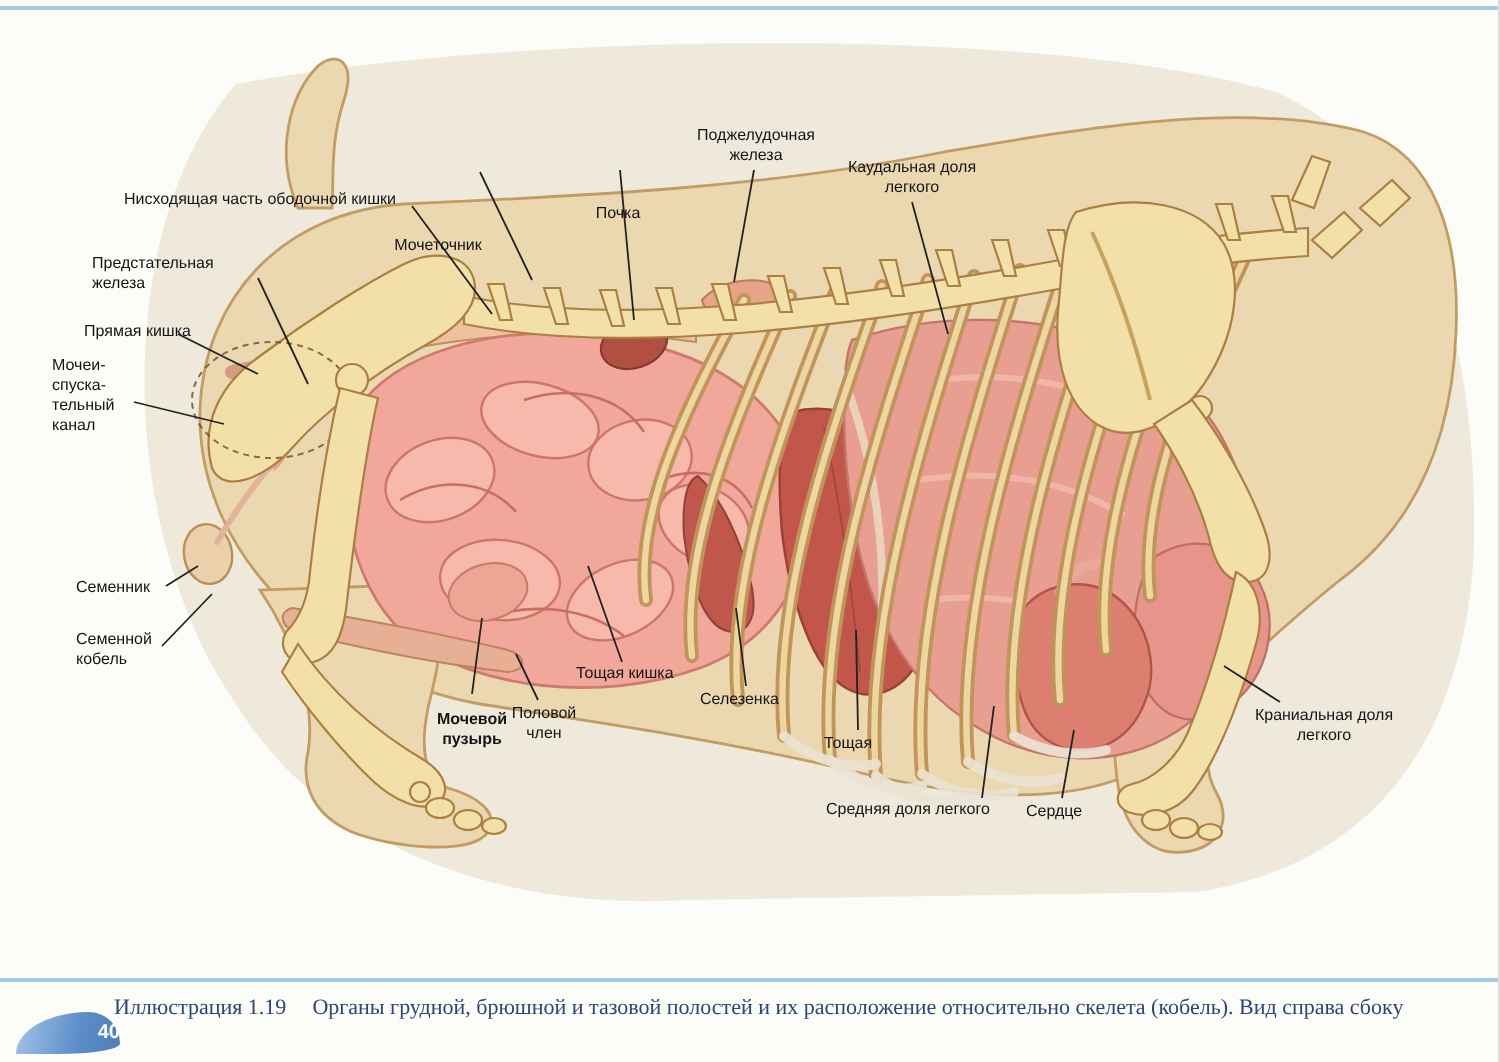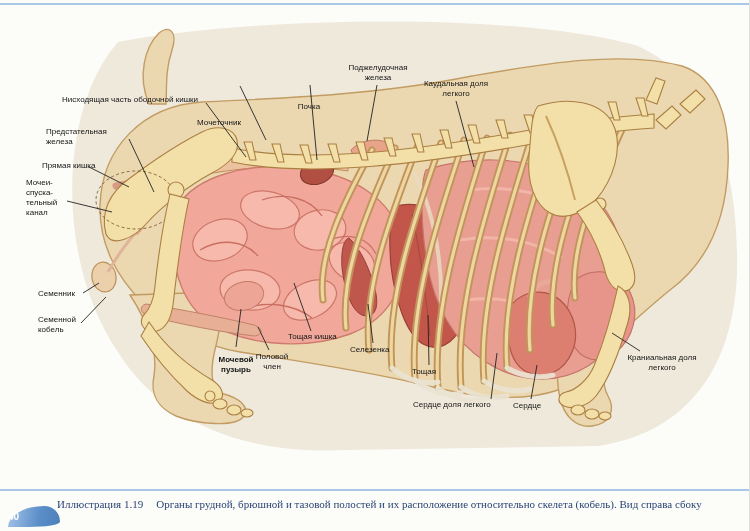--- a/index.html
+++ b/index.html
@@ -11,21 +11,21 @@
   .edge-right{position:absolute;right:0;top:0;width:1px;height:531px;background:#dcdcda;}
   .art{position:absolute;left:0;top:0;}
   .lbl{position:absolute;font-size:8px;line-height:10px;color:#141414;white-space:pre-line;letter-spacing:0;}
   .lbl.c{transform:translateX(-50%);text-align:center;}
   .caption{position:absolute;left:57px;top:498px;width:680px;
            font-family:"Liberation Serif",serif;font-size:11px;color:#2a4576;}
   .caption .cap-label{margin-right:13px;}
   .pagenum{position:absolute;left:8px;top:506px;width:52px;height:21px;
            background:linear-gradient(100deg,#a5c4e8,#5b8ec8 60%,#4d7fba);
            border-radius:70% 30% 60% 40% / 100% 75% 25% 0%;
-           display:flex;align-items:center;justify-content:flex-start;}
+           display:flex;align-items:center;justify-content:flex-end;}
   .pagenum span{color:#ffffff;font-size:10px;font-weight:bold;font-family:"Liberation Sans",sans-serif;}
   
   .bodypart{fill:#ebd8b1;stroke:#c29c62;stroke-width:1.4;}
   .bone{fill:#f3e0a8;stroke:#ab7f42;stroke-width:1.1;}
   .rib-o{stroke:#c1945a;stroke-width:7;fill:none;stroke-linecap:round;}
   .rib-i{stroke:#eed6a0;stroke-width:3.2;fill:none;stroke-linecap:round;}
   .cart{stroke:#eae3d3;stroke-width:5;fill:none;stroke-linecap:round;opacity:.9;}
   .coil{fill:#f6b9ab;stroke:#cd7668;stroke-width:1.2;}
   .coil-arc{fill:none;stroke:#c96f62;stroke-width:1.3;}
   .leader{stroke:#222222;stroke-width:.9;}
@@ -204,21 +204,21 @@
   <div class="lbl" style="left:38px;top:289px;">Семенник</div>
   <div class="lbl" style="left:38px;top:315px;">Семенной
 кобель</div>
   <div class="lbl c" style="left:236px;top:355px;font-weight:bold;">Мочевой
 пузырь</div>
   <div class="lbl c" style="left:272px;top:352px;">Половой
 член</div>
   <div class="lbl" style="left:288px;top:332px;">Тощая кишка</div>
   <div class="lbl" style="left:350px;top:345px;">Селезенка</div>
   <div class="lbl" style="left:412px;top:367px;">Тощая</div>
-  <div class="lbl" style="left:413px;top:400px;">Сердце доля легкого</div>
+  <div class="lbl" style="left:413px;top:400px;">Средняя доля легкого</div>
   <div class="lbl" style="left:513px;top:401px;">Сердце</div>
   <div class="lbl c" style="left:662px;top:353px;text-align:center;">Краниальная доля
 легкого</div>
 
   <div class="caption">
     <span class="cap-label">Иллюстрация 1.19</span><span>Органы грудной, брюшной и тазовой полостей и их расположение относительно скелета (кобель). Вид справа сбоку</span>
   </div>
 
   <div class="pagenum">
     <span>40</span>

